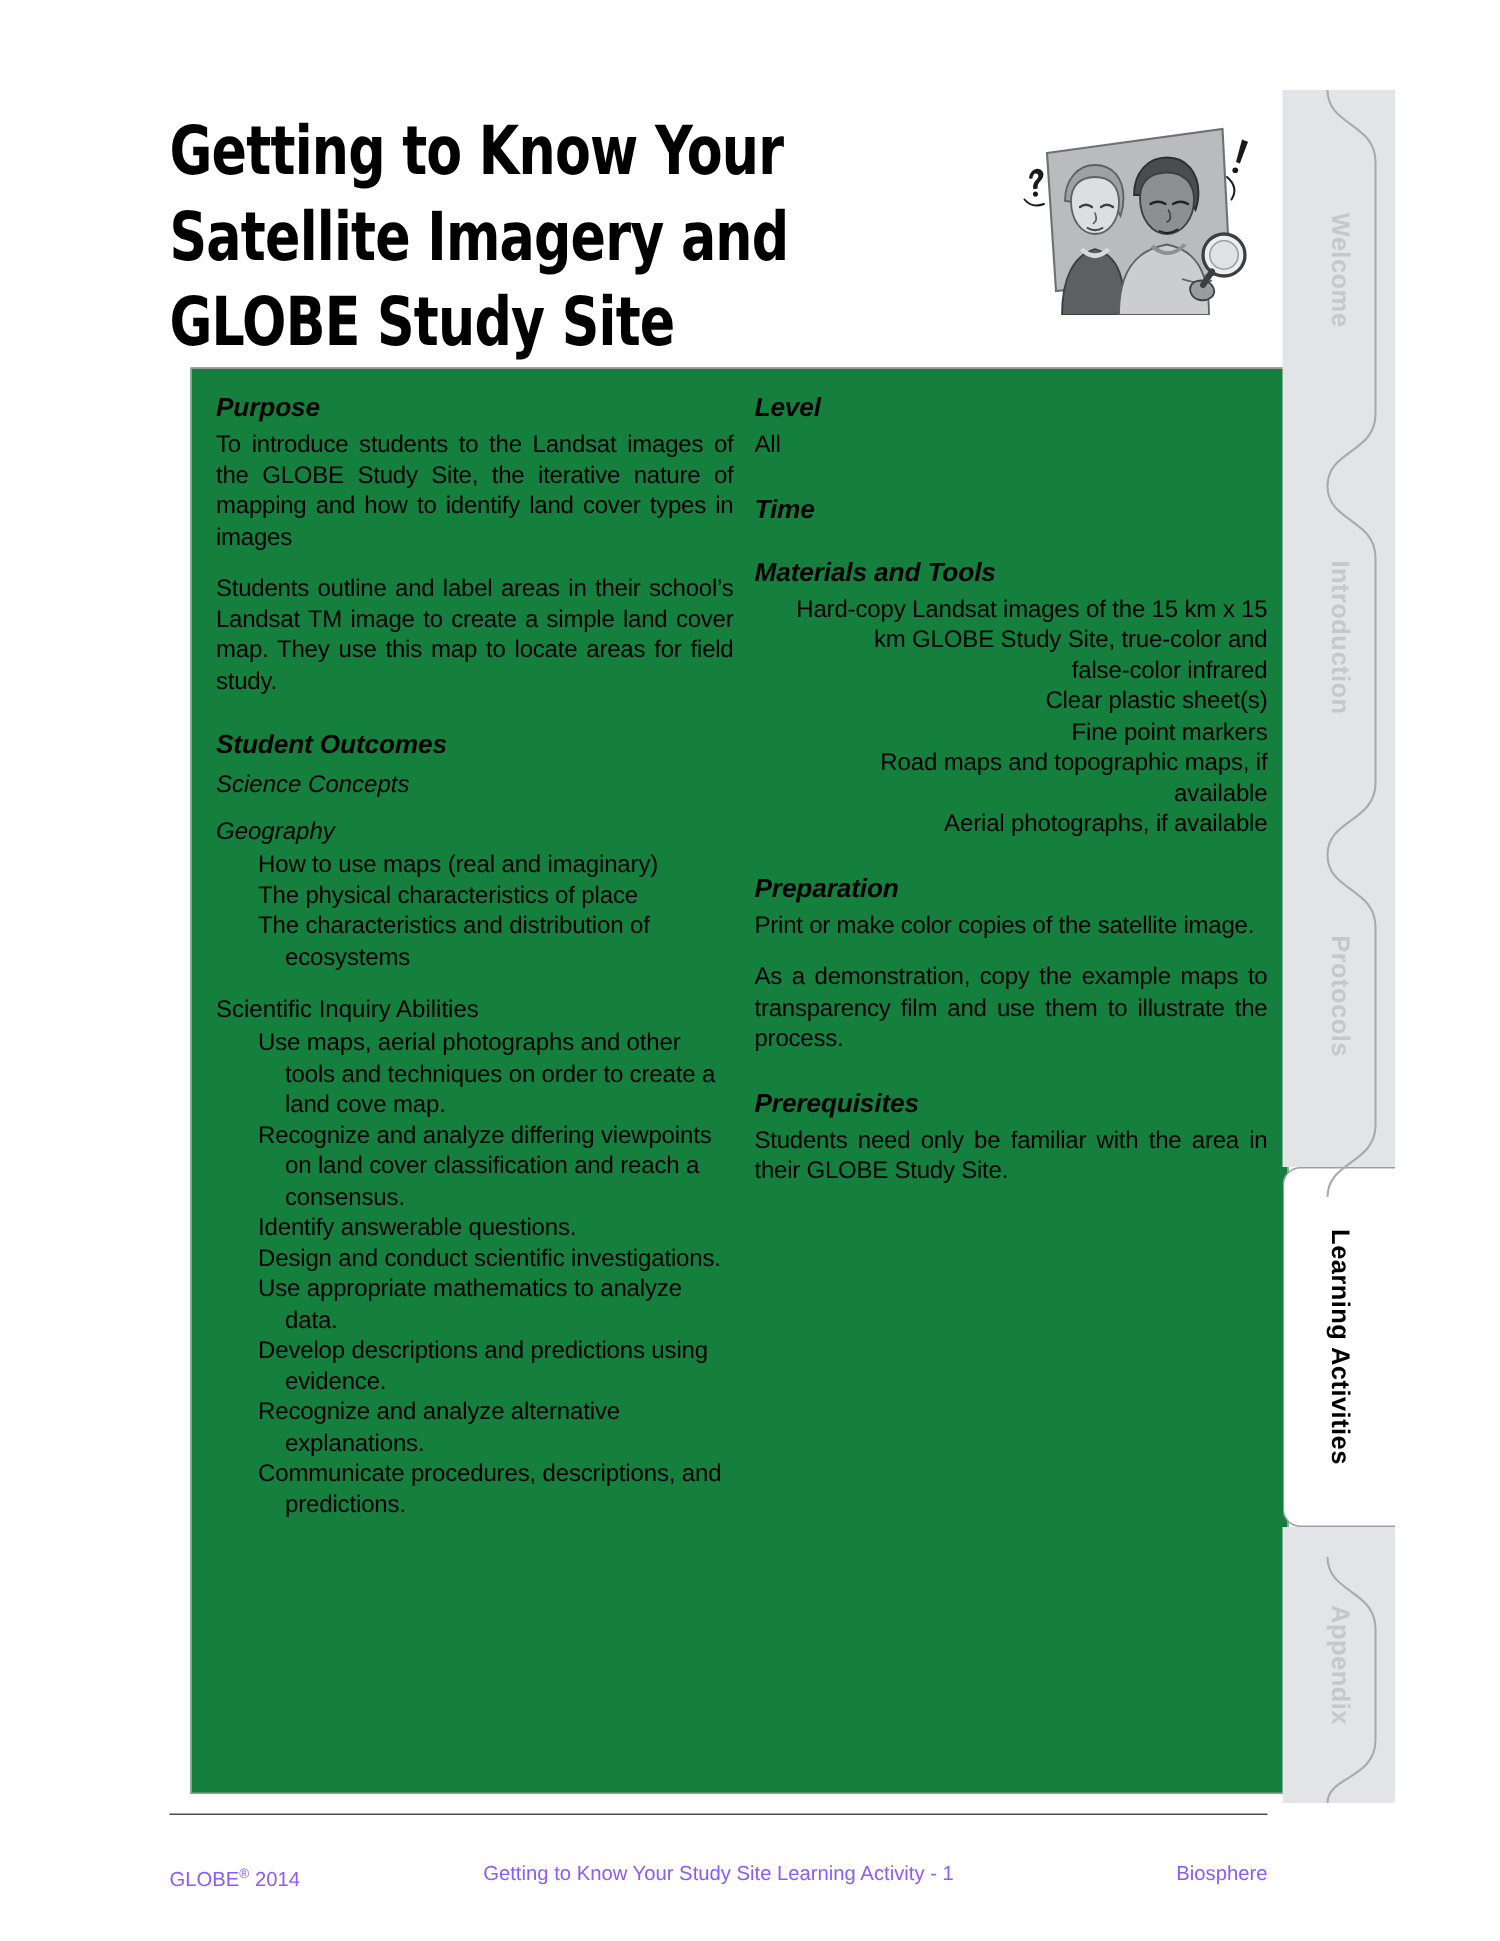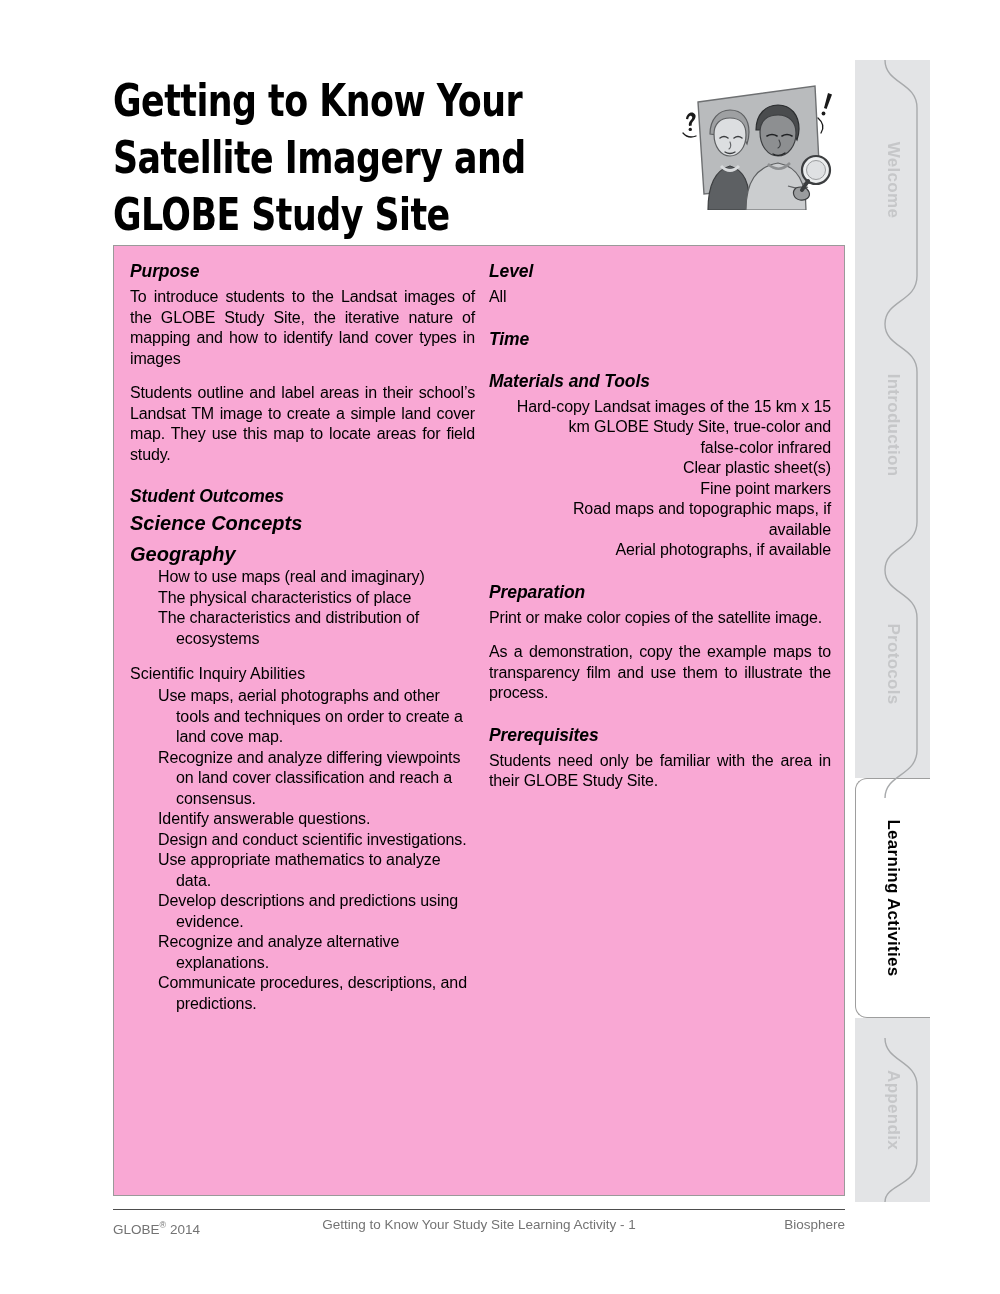--- a/index.html
+++ b/index.html
@@ -48,25 +48,25 @@
     position: absolute;
     left: 668px;
     top: 78px;
     width: 180px;
     height: 132px;
   }
 
   
   #content-box {
     position: absolute;
-    left: 113px;
+    left: 127px;
     top: 245px;
     width: 732px;
     height: 951px;
-    background: #f9a8d4;
+    background: #15803d;
     border: 1px solid #9a9a9a;
     box-sizing: border-box;
   }
   .col {
     position: absolute;
     top: 14px;
   }
   .col-left  { left: 16px;  width: 345px; }
   .col-right { left: 375px; width: 342px; }
 
@@ -85,23 +85,23 @@
     line-height: 20.5px;
     margin: 0 0 0 0;
     text-align: justify;
     text-justify: inter-word;
     letter-spacing: -0.15px;
   }
   p.body.left-align { text-align: left; }
   p.body + p.body { margin-top: 14px; }
 
   h3.sub {
-    font-size: 20px;
+    font-size: 16px;
     font-style: italic;
-    font-weight: bold;
+    font-weight: normal;
     margin: 10px 0 2px 0;
     line-height: 21px;
   }
   h3.sub.first { margin-top: 6px; }
   h3.plain {
     font-size: 16px;
     font-style: normal;
     font-weight: normal;
     margin: 14px 0 2px 0;
     line-height: 21px;
@@ -186,21 +186,22 @@
   #footer-row {
     position: absolute;
     left: 0; top: 7px;
     width: 732px;
     height: 20px;
   }
   .foot {
     position: absolute;
     font-size: 13.5px;
     line-height: 18px;
-    color: #737373;
+    color: #8b5cf6;
+    margin-top: 24px;
   }
   .foot-left   { left: 0; }
   .foot-center { left: 0; width: 732px; text-align: center; }
   .foot-right  { right: 0; }
   .foot-sup { font-size: 9px; vertical-align: super; }
 </style>
 </head>
 <body>
 
 <div id="page">

